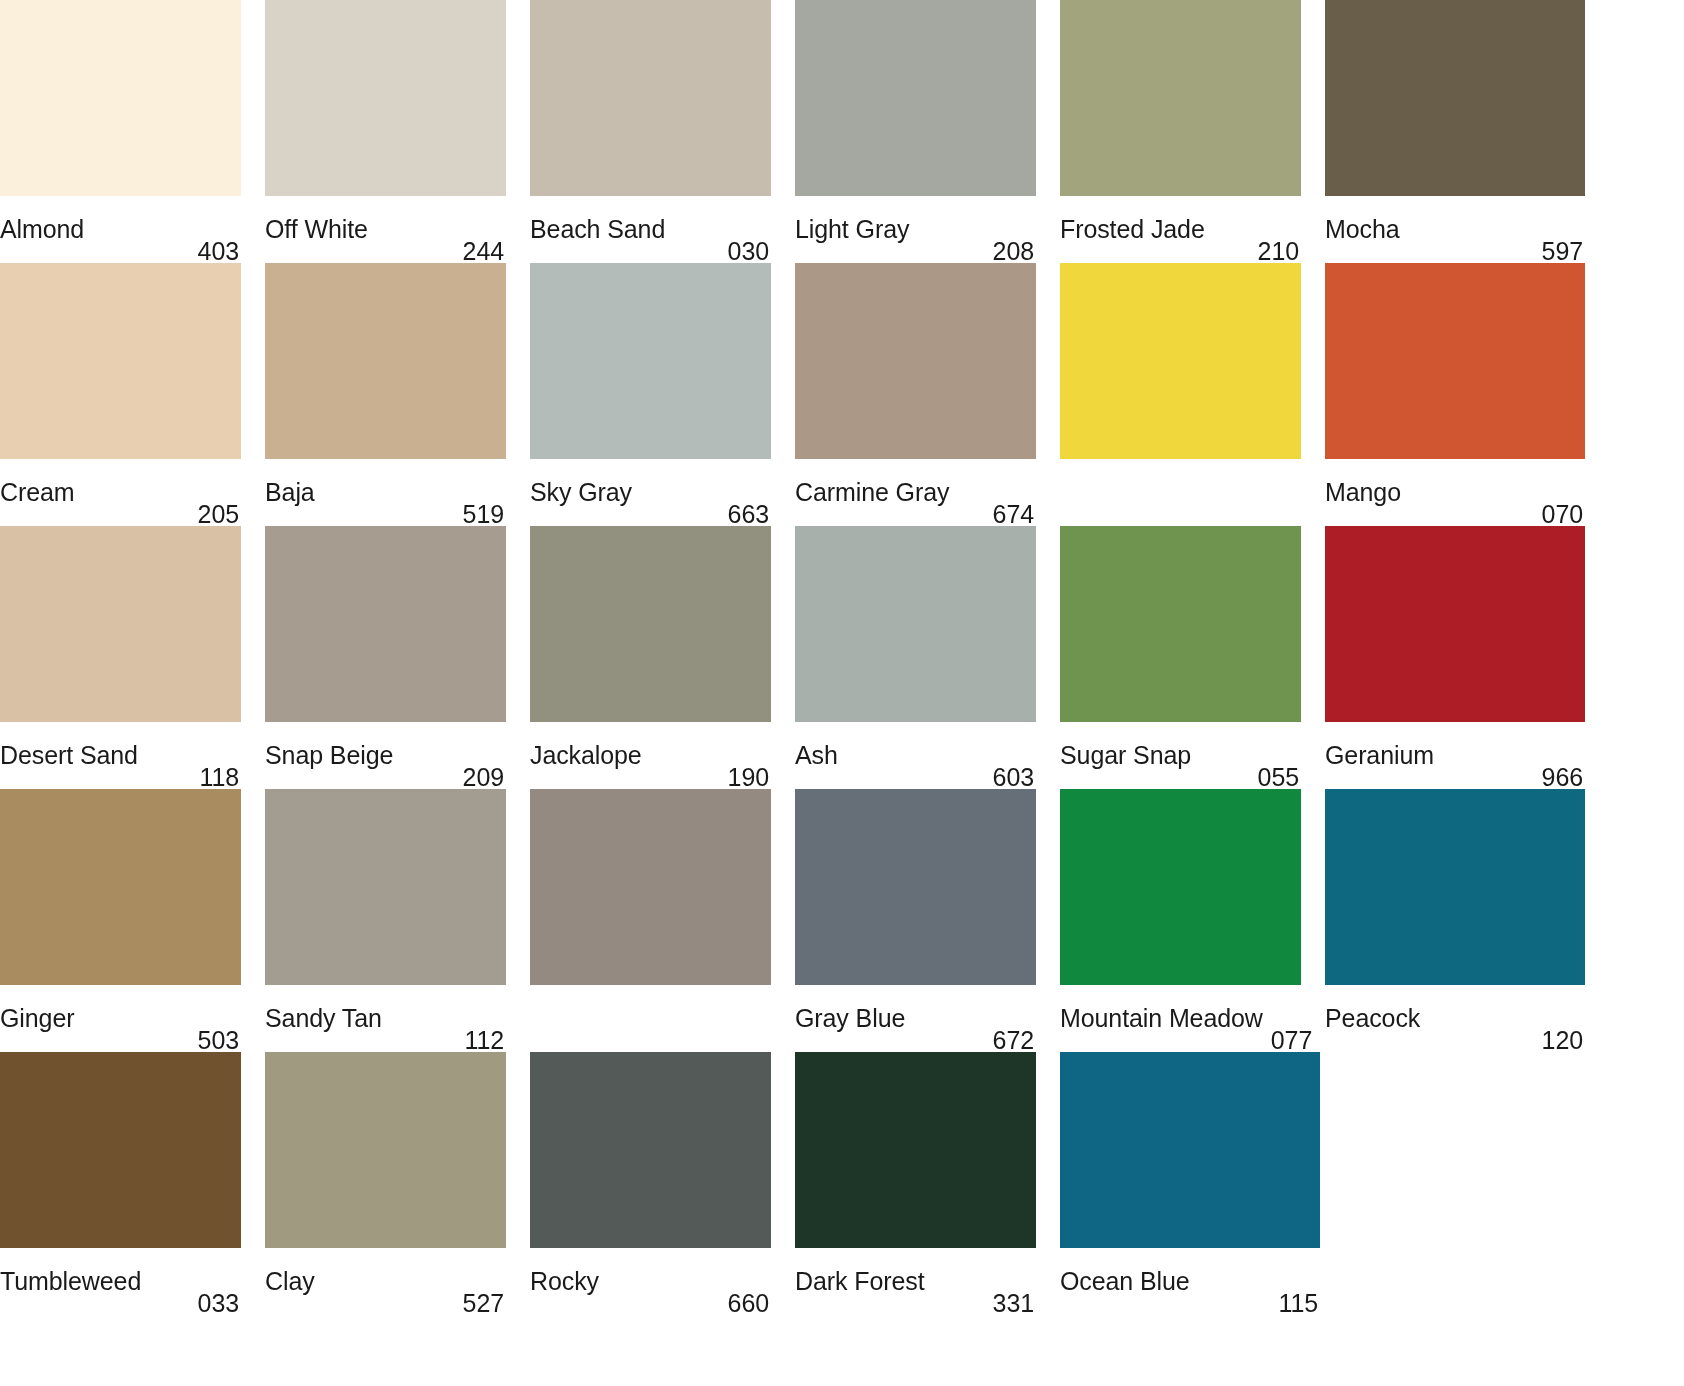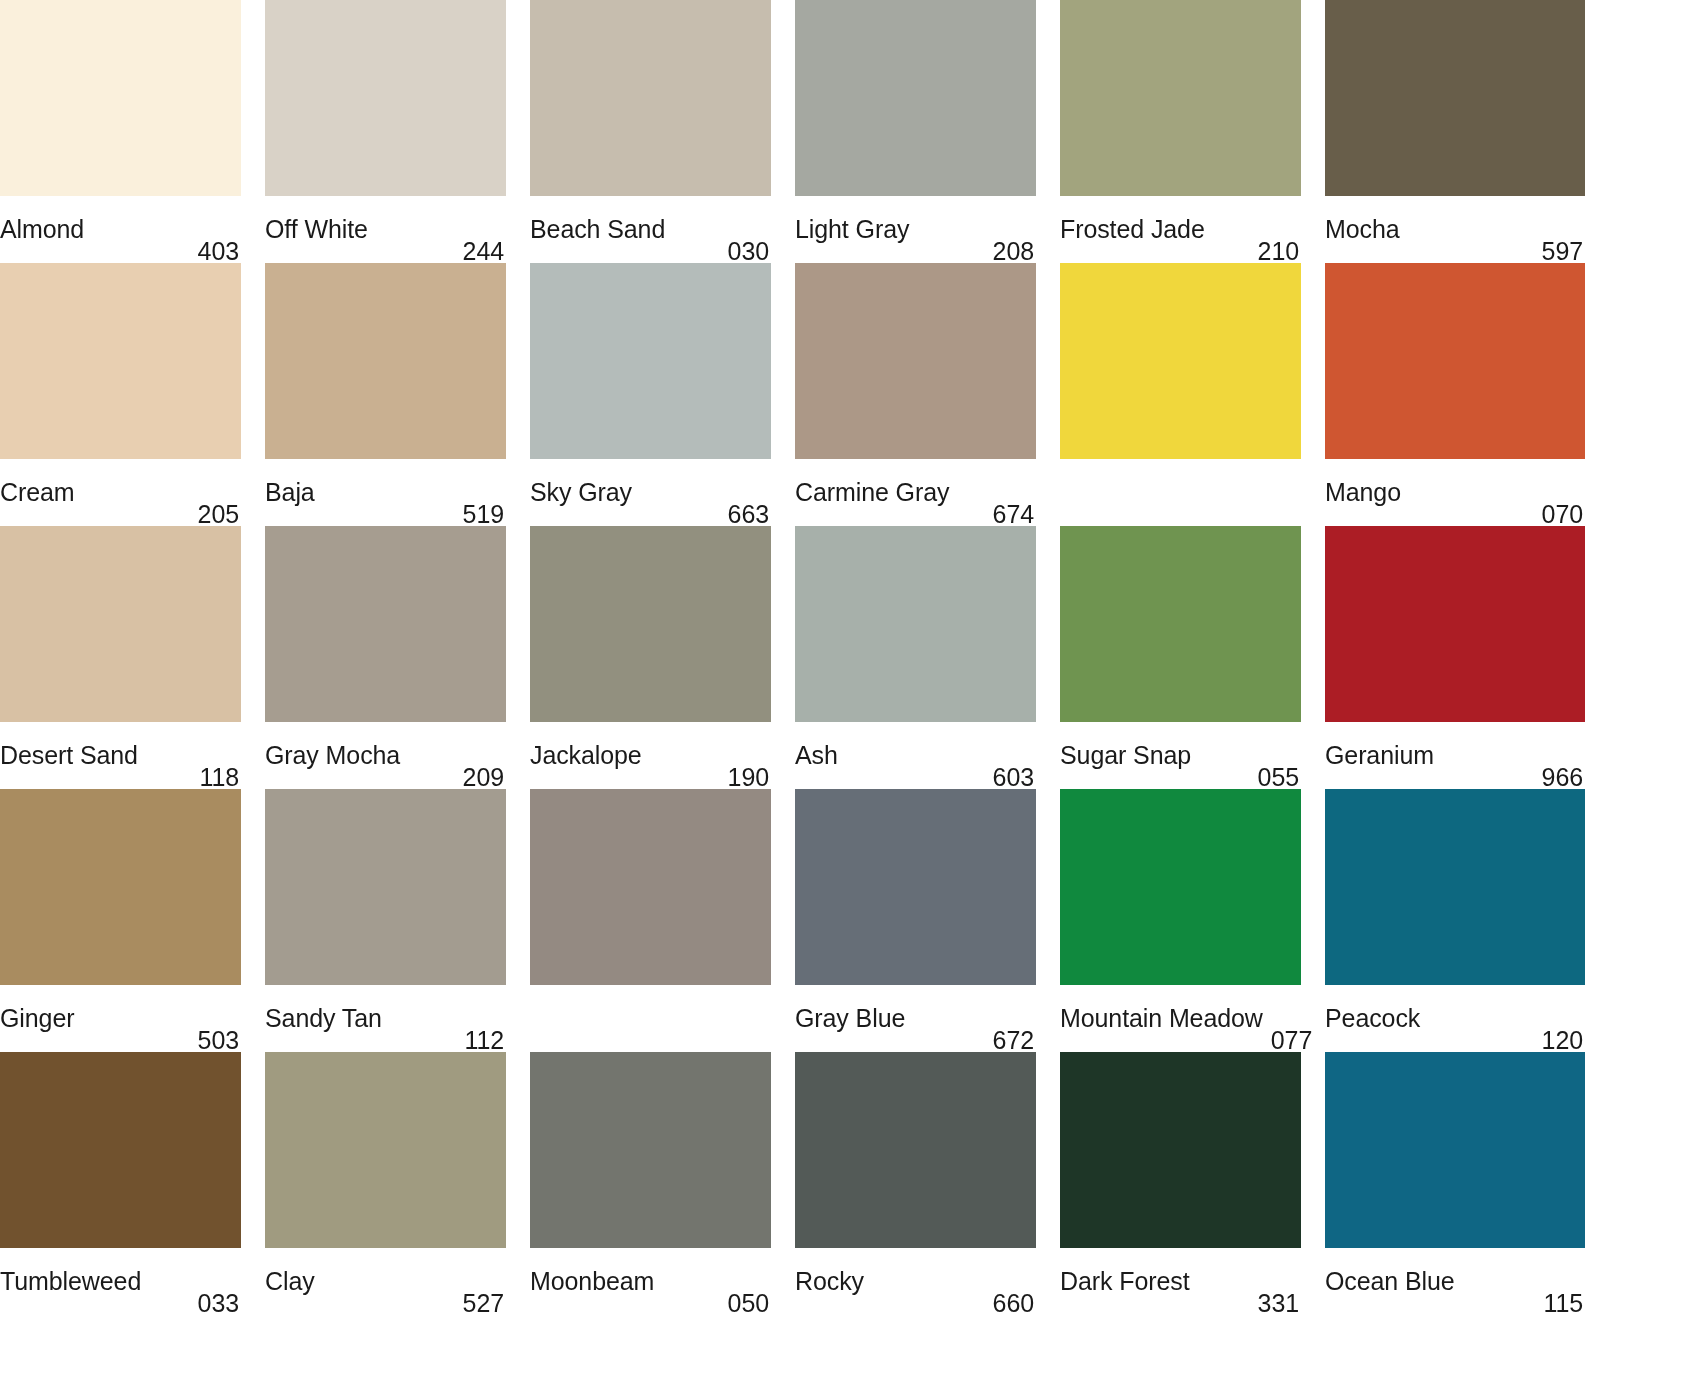--- a/index.html
+++ b/index.html
@@ -164,21 +164,21 @@
     <div class="swatch-cell col-1">
       <div class="swatch-chip" style="background-color: rgb(216, 193, 164);"></div>
       <div class="swatch-caption">
         <span class="swatch-name">Desert Sand</span>
         <span class="swatch-code">118</span>
       </div>
     </div>
     <div class="swatch-cell col-2">
       <div class="swatch-chip" style="background-color: rgb(166, 157, 144);"></div>
       <div class="swatch-caption">
-        <span class="swatch-name">Gray Mocha</span>
+        <span class="swatch-name">Snap Beige</span>
         <span class="swatch-code">209</span>
       </div>
     </div>
     <div class="swatch-cell col-3">
       <div class="swatch-chip" style="background-color: rgb(146, 144, 127);"></div>
       <div class="swatch-caption">
         <span class="swatch-name">Jackalope</span>
         <span class="swatch-code">190</span>
       </div>
     </div>
@@ -248,27 +248,20 @@
         <span class="swatch-code">033</span>
       </div>
     </div>
     <div class="swatch-cell col-2">
       <div class="swatch-chip" style="background-color: rgb(160, 155, 128);"></div>
       <div class="swatch-caption">
         <span class="swatch-name">Clay</span>
         <span class="swatch-code">527</span>
       </div>
     </div>
-    <div class="swatch-cell col-3">
-      <div class="swatch-chip" style="background-color: rgb(115, 117, 110);"></div>
-      <div class="swatch-caption">
-        <span class="swatch-name">Moonbeam</span>
-        <span class="swatch-code">050</span>
-      </div>
-    </div>
     <div class="swatch-cell col-4">
       <div class="swatch-chip" style="background-color: rgb(83, 90, 87);"></div>
       <div class="swatch-caption">
         <span class="swatch-name">Rocky</span>
         <span class="swatch-code">660</span>
       </div>
     </div>
     <div class="swatch-cell col-5">
       <div class="swatch-chip" style="background-color: rgb(30, 54, 39);"></div>
       <div class="swatch-caption">

